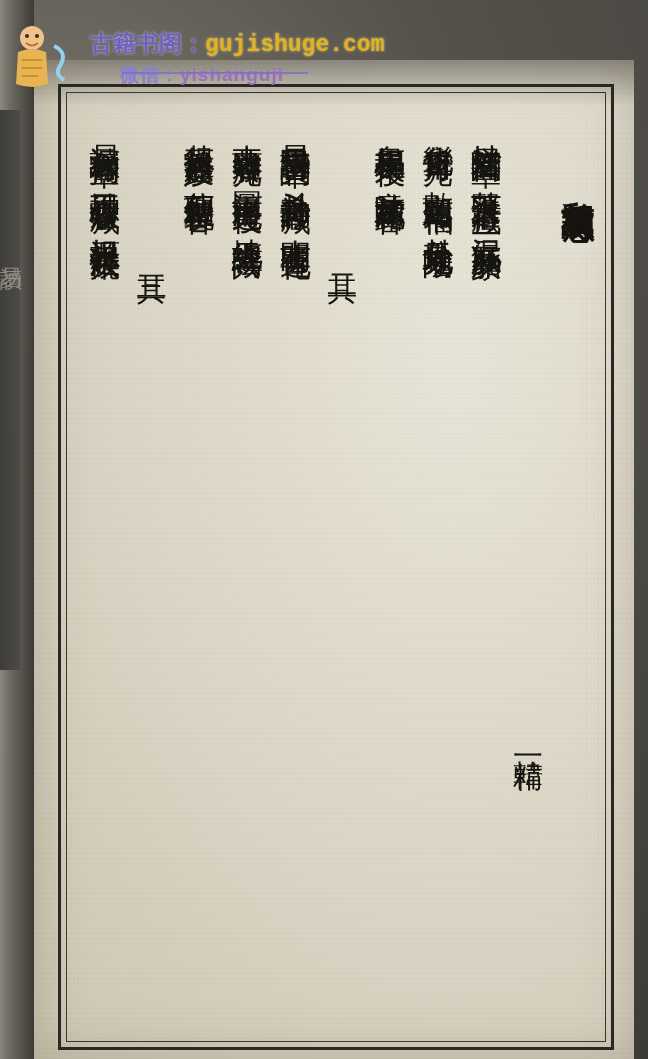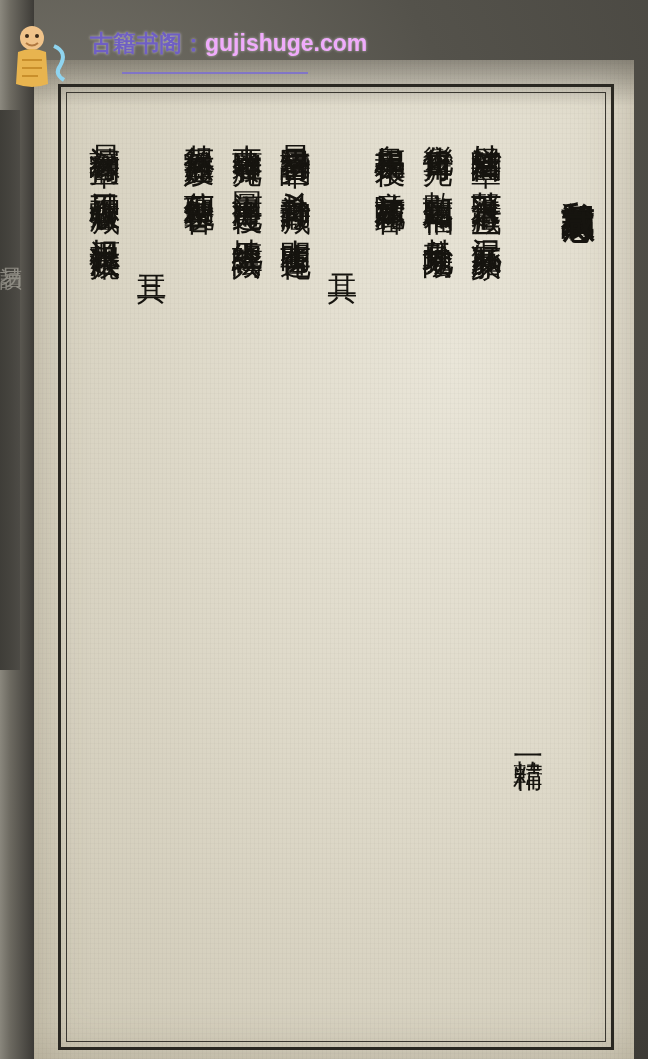--- a/index.html
+++ b/index.html
@@ -162,21 +162,21 @@
   #wm-line1 {
     position: absolute;
     left: 90px; top: 28px;
     font-family: "Liberation Sans", sans-serif;
     font-size: 23px;
     font-weight: 700;
     color: #6f5fc4;
     text-shadow: 0 0 3px rgba(255,255,255,.6);
     white-space: nowrap;
   }
-  #wm-line1 .dom { color: #f0abfc; }
+  #wm-line1 .dom { color: #eab308; font-family: Liberation Mono, monospace; }
   #wm-line2 {
     position: absolute;
     left: 120px; top: 62px;
     font-family: "Liberation Sans", sans-serif;
     font-size: 19px;
     font-weight: 700;
     color: #8a7fd6;
     letter-spacing: 1px;
     white-space: nowrap;
   }
@@ -232,16 +232,19 @@
       <circle cx="17" cy="14" r="2" fill="#3a2a1a"></circle>
       <circle cx="27" cy="14" r="2" fill="#3a2a1a"></circle>
       <path d="M16 21 Q22 26 28 21" stroke="#b07840" stroke-width="2" fill="none"></path>
       <path d="M8 30 Q22 24 36 30 L38 62 Q22 68 6 62 Z" fill="#e8b44f"></path>
       <path d="M12 38 L32 38 M12 46 L32 46 M12 54 L28 54" stroke="#c98f2c" stroke-width="2"></path>
       <path d="M44 24 Q58 30 50 44 Q44 52 54 58" stroke="#8fd4ef" stroke-width="4" fill="none"></path>
     </svg>
     <div id="wm-line1">
       <span>古籍书阁</span><span>：</span><span class="dom">gujishuge.com</span>
     </div>
+    <div id="wm-line2">
+      <span>微信：</span><span class="wx">yishanguji</span>
+    </div>
     <div class="wm-strike"></div>
   </div>
 
 </div>
 
 </body></html>

